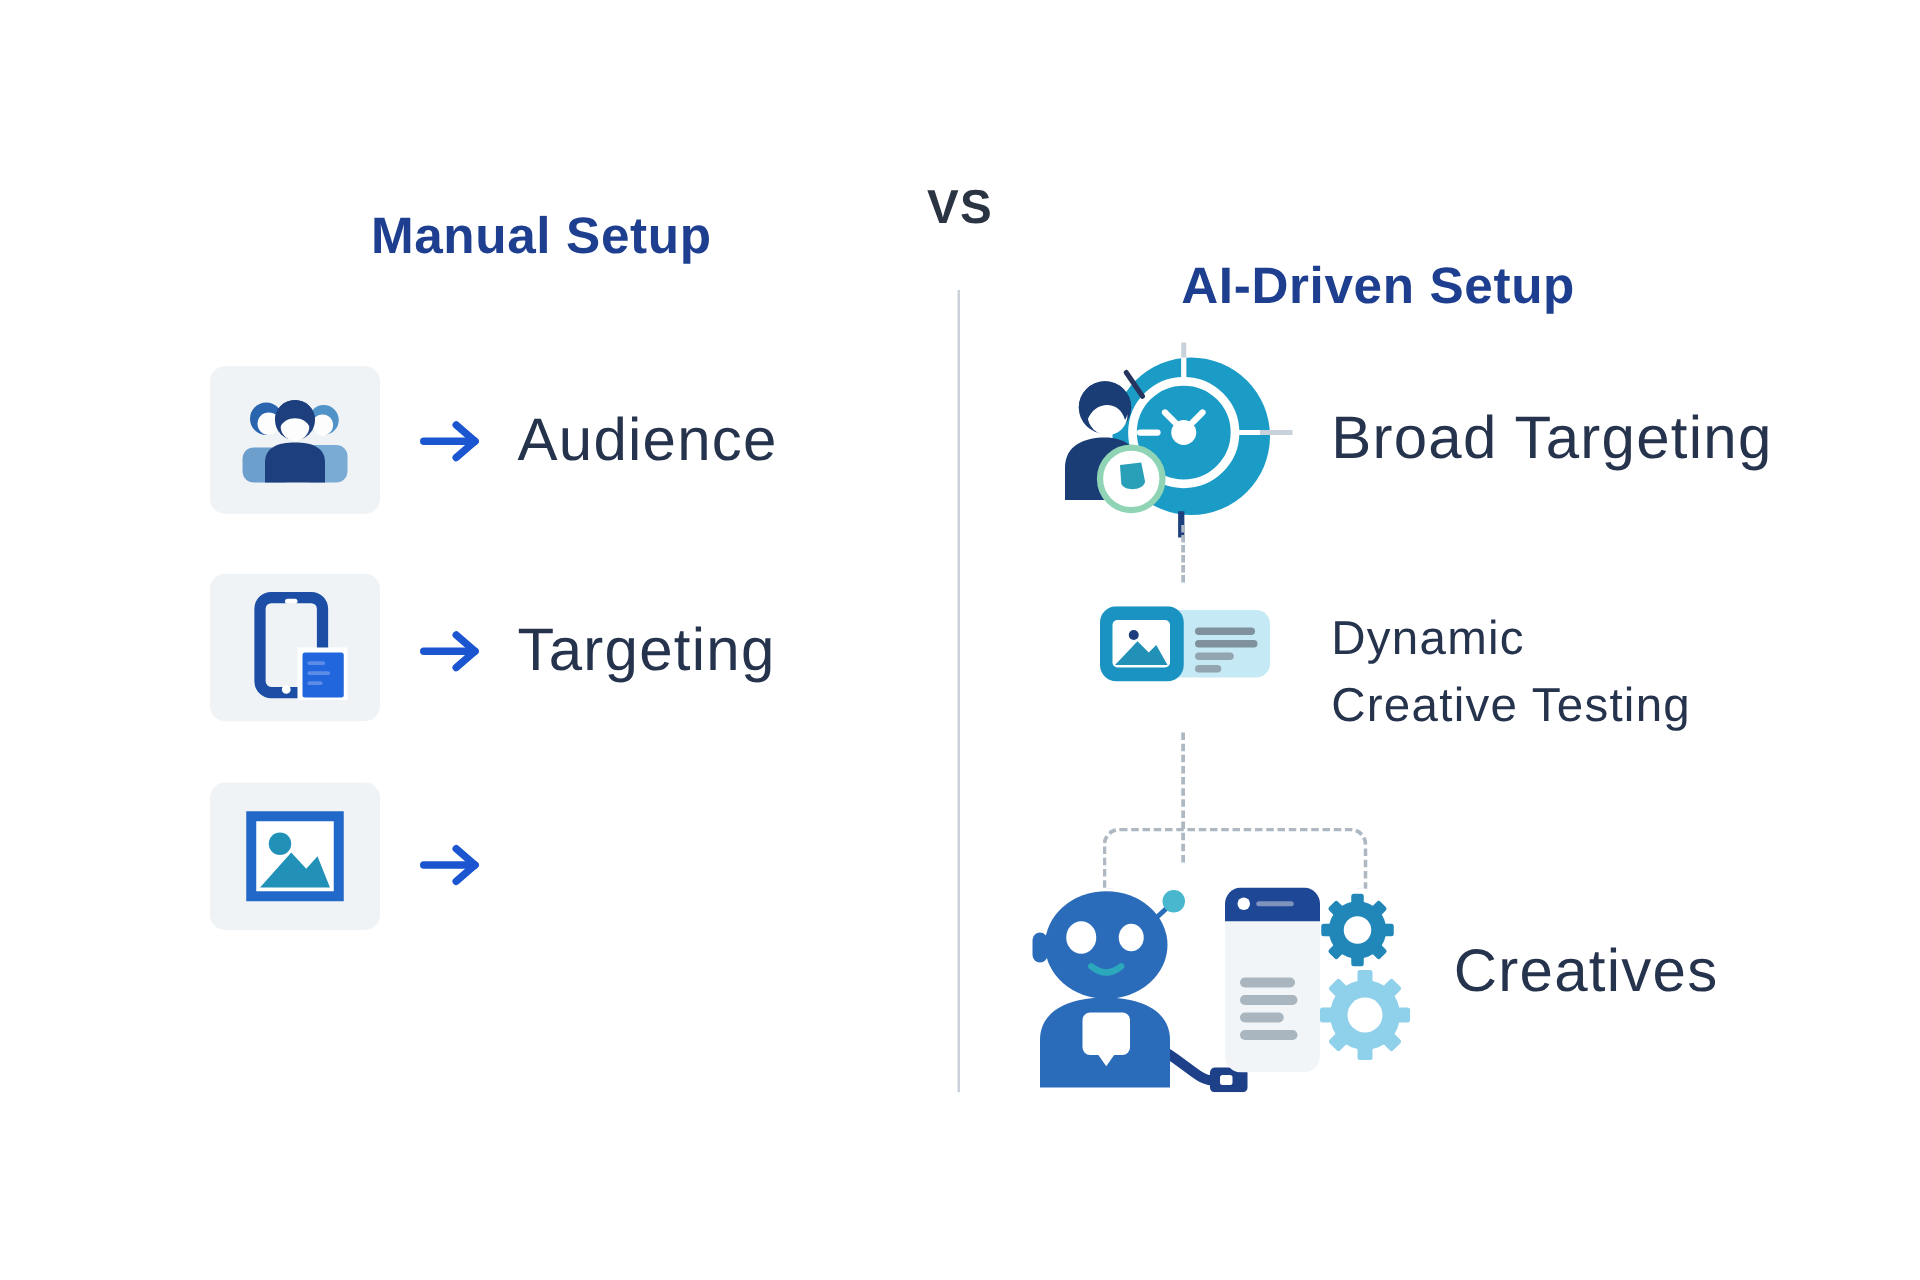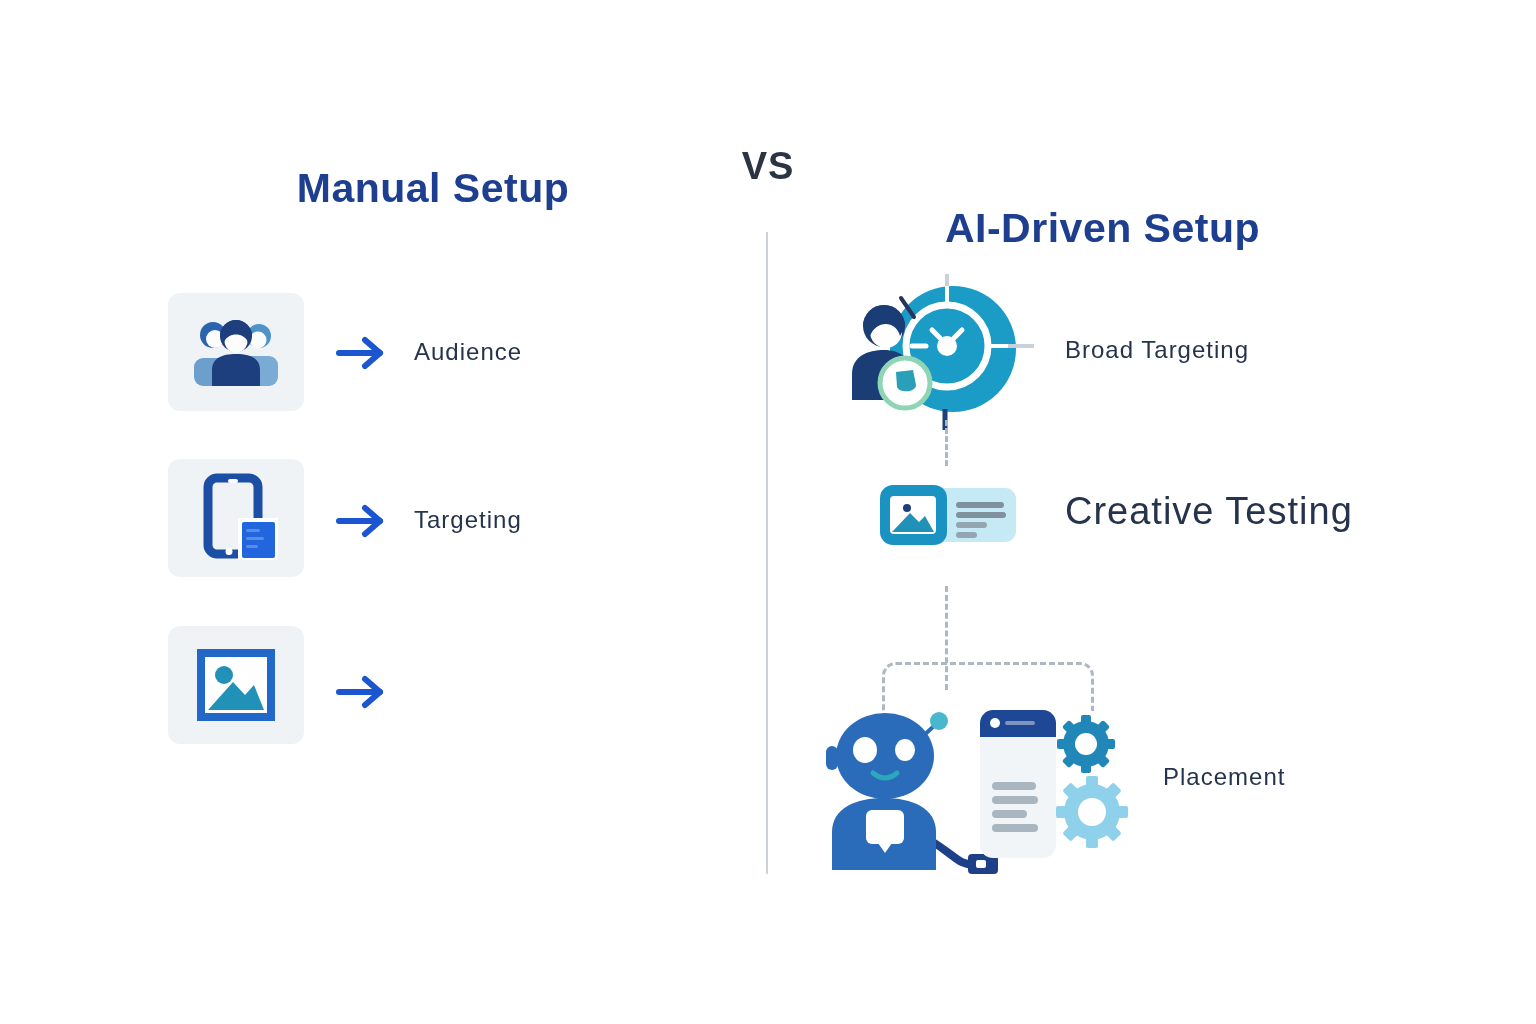--- a/index.html
+++ b/index.html
@@ -16,21 +16,21 @@
   .col-title{
     font-size:41px;font-weight:700;color:var(--title_blue);
     text-align:center;letter-spacing:0.5px;
   }
   .vs{
     font-size:38px;font-weight:700;color:var(--vs_navy);
     text-align:center;letter-spacing:1px;
   }
   .divider{width:2px;background:var(--divider_gray);}
   .row-label{
-    font-size:24px;font-weight:400;color:var(--label_navy);letter-spacing:1px;
+    font-size:48px;font-weight:400;color:var(--label_navy);letter-spacing:1px;
     display:flex;align-items:center;height:60px;white-space:nowrap;
   }
   .row-label-2l{
     font-size:38px;font-weight:400;color:var(--label_navy);letter-spacing:1px;
     line-height:54px;white-space:nowrap;
   }
   .icon-card{
     width:136px;height:118px;background:var(--card_bg);border-radius:12px;
     display:flex;align-items:center;justify-content:center;
   }
@@ -135,20 +135,21 @@
     <rect x="0" y="0" width="67" height="60" rx="13" fill="#1b93c2"></rect>
     <rect x="10" y="11" width="46" height="38" rx="4" fill="#ffffff"></rect>
     <circle cx="27" cy="23" r="4" fill="#1e3f7d"></circle>
     <path d="M 12 47 L 30 28 L 39 37 L 45 31 L 54 47 Z" fill="#2191b8"></path>
     <rect x="76" y="17" width="48" height="6" rx="3" fill="#7f919d"></rect>
     <rect x="76" y="27" width="50" height="6" rx="3" fill="#7f919d"></rect>
     <rect x="76" y="37" width="31" height="6" rx="3" fill="#93a5b0"></rect>
     <rect x="76" y="47" width="21" height="6" rx="3" fill="#93a5b0"></rect>
   </svg>
   <div class="abs row-label-2l" style="left:1065px;top:484px;">
+    <div>Dynamic</div>
     <div>Creative Testing</div>
   </div>
 
   <div class="abs vdash" style="left:945px;top:586px;height:104px;"></div>
 
   <div class="abs connector-box" style="left:882px;top:662px;width:206px;height:46px;"></div>
 
   <svg class="abs" style="left:818px;top:698px;" width="185" height="176" viewBox="0 0 185 176">
     <line x1="103" y1="40" x2="117" y2="27" stroke="#2b6cba" stroke-width="4"></line>
     <circle cx="121" cy="23" r="9" fill="#49b8cf"></circle>
@@ -229,15 +230,15 @@
           <rect x="46" y="74" width="12" height="17" rx="2"></rect>
         </g>
       <g transform="rotate(315 52 110)">
           <rect x="46" y="74" width="12" height="17" rx="2"></rect>
         </g>
       <circle cx="52" cy="110" r="28"></circle>
     </g>
     <circle cx="52" cy="110" r="14" fill="#ffffff"></circle>
   </svg>
 
-  <div class="abs row-label" style="left:1163px;top:747px;">Placement</div>
+  <div class="abs row-label" style="left:1163px;top:747px;">Creatives</div>
 
 </div>
 
 </body></html>

